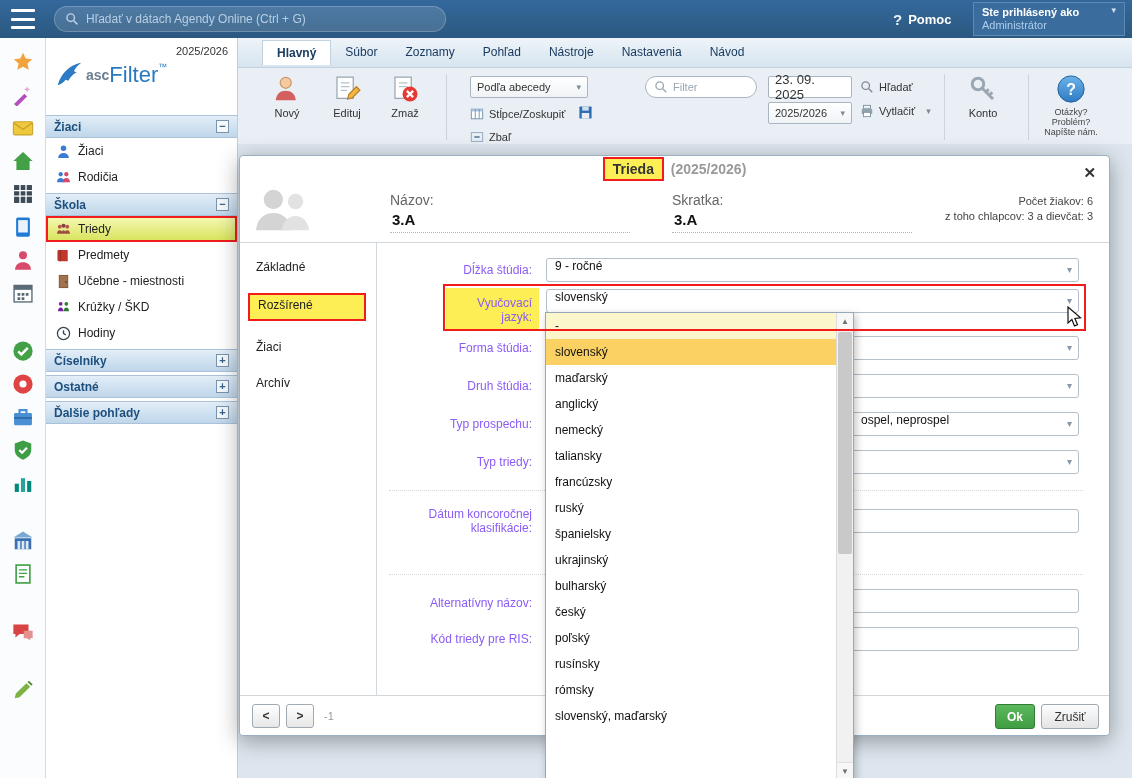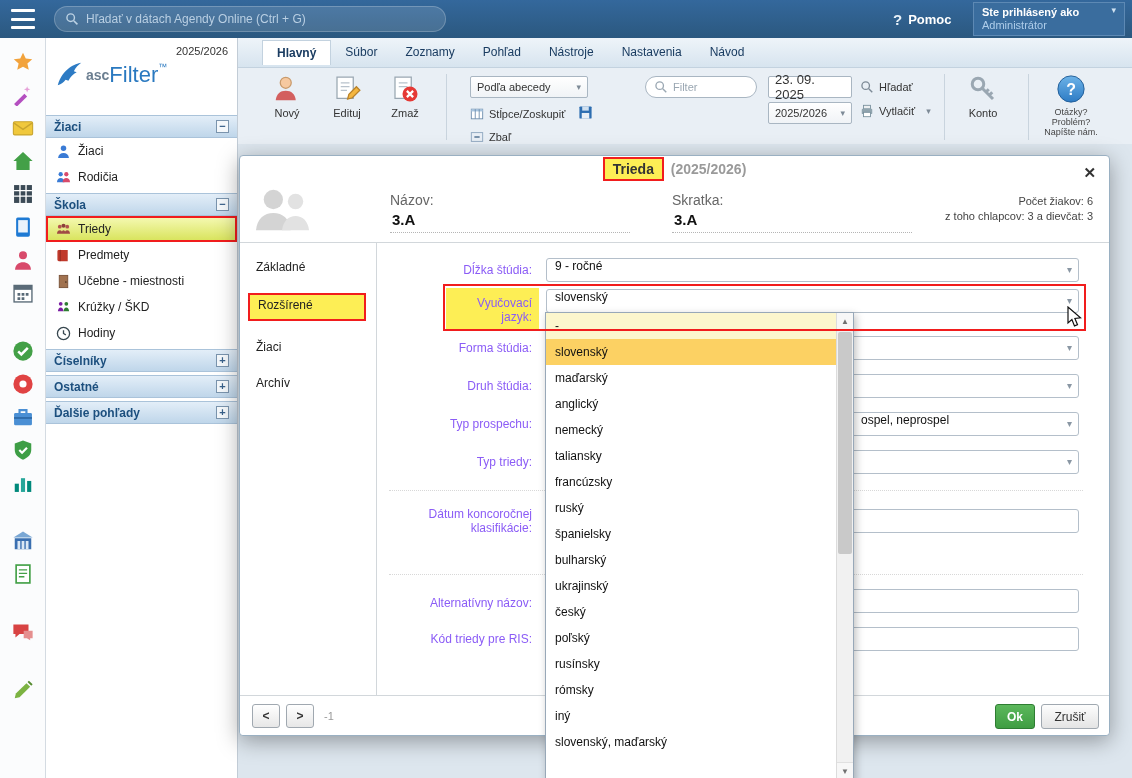--- a/index.html
+++ b/index.html
@@ -524,27 +524,26 @@
     <div class="opts" id="dd-opts">
         <div class="opt">-</div>
         <div class="opt sel">slovenský</div>
         <div class="opt">maďarský</div>
         <div class="opt">anglický</div>
         <div class="opt">nemecký</div>
         <div class="opt">taliansky</div>
         <div class="opt">francúzsky</div>
         <div class="opt">ruský</div>
         <div class="opt">španielsky</div>
+        <div class="opt">ukrajinský</div>
         <div class="opt">bulharský</div>
-        <div class="opt">ukrajinský</div>
         <div class="opt">český</div>
         <div class="opt">poľský</div>
         <div class="opt">rusínsky</div>
         <div class="opt">rómsky</div>
-        <div class="opt">iný</div>
         <div class="opt">slovenský, maďarský</div>
       </div>
     <div class="sbar">
       <div class="sb-up">▲</div>
       <div class="sb-thumb"></div>
       <div class="sb-down">▼</div>
     </div>
   </div>
 
   <div class="anno" id="anno-lang"></div>

